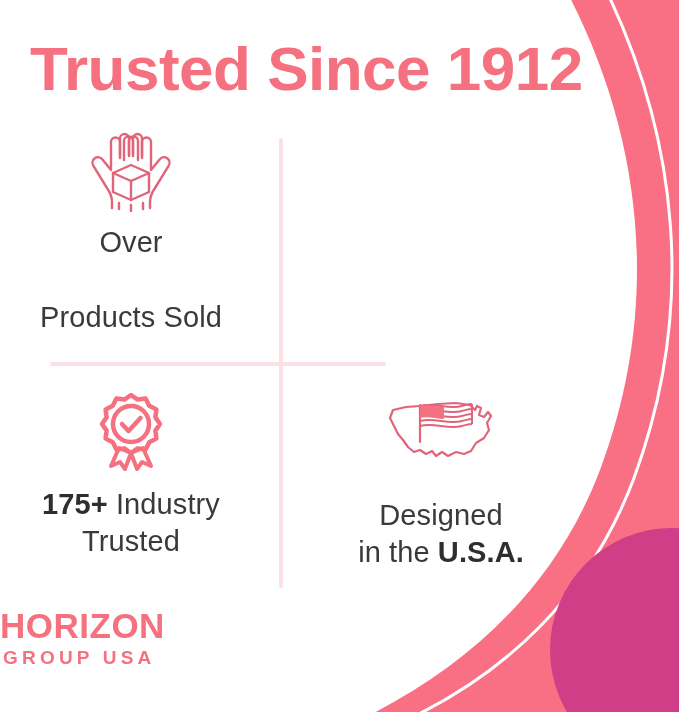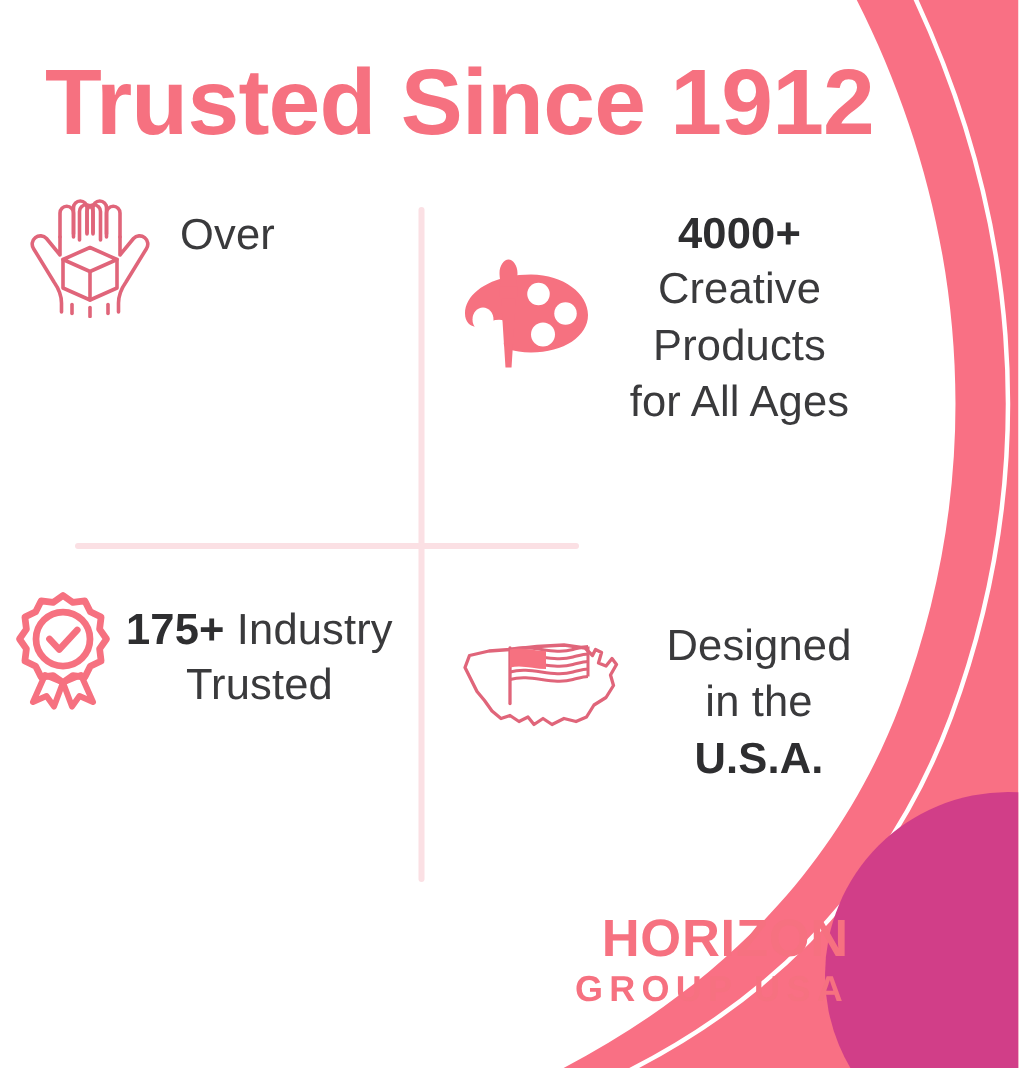--- a/index.html
+++ b/index.html
@@ -53,21 +53,21 @@
     width: 336px;
     height: 4px;
     background: #FBE0E4;
     border-radius: 2px;
   }
 
   
   .quadrant {
     position: absolute;
     display: flex;
-    flex-direction: row;
+    flex-direction: column;
     align-items: center;
     text-align: center;
   }
   #quad-products-sold { left: 0px;   top: 128px; width: 262px; }
   #quad-creative      { left: 296px; top: 128px; width: 290px; }
   #quad-awards        { left: 0px;   top: 388px; width: 262px; }
   #quad-usa           { left: 296px; top: 388px; width: 290px; }
 
   .quad-icon {
     height: 86px;
@@ -95,31 +95,31 @@
   #quad-usa .quad-text           { margin-top: 25px; }
 
   
   #logo {
     position: absolute;
     left: 0;
     top: 608px;
     width: 566px;
     display: flex;
     flex-direction: column;
-    align-items: flex-end;
+    align-items: flex-start;
   }
   #logo-wordmark {
     font-size: 35px;
     font-weight: bold;
     color: #F67180;
     letter-spacing: 0.5px;
     line-height: 1;
   }
   #logo-tagline {
-    font-size: 24px;
+    font-size: 19px;
     font-weight: bold;
     color: #F67180;
     letter-spacing: 4.2px;
     line-height: 1;
     margin-top: 5px;
     margin-left: 3px;
   }
 </style>
 </head>
 <body>
@@ -176,59 +176,24 @@
 
           <path d="M48 73 v6"></path>
           <path d="M60 75 v6"></path>
           <path d="M72 73 v6"></path>
         </g>
       </svg>
     </div>
     <div class="quad-text">
       <span>Over</span><br>
       <br>
-    </div>
-  </div>
-
-  <div class="quadrant" id="quad-creative">
-    <div class="quad-icon">
-      <svg width="104" height="82" viewBox="0 0 104 82">
-
-        <path fill="#F67180" d="M58 16
-                 c22 0 38 13 38 27
-                 c0 14 -16 25 -38 25
-                 c-6 0 -11 -1 -15 -2
-                 c-4 -2 -4 -5 -1 -7
-                 c4 -3 5 -8 1 -11
-                 c-4 -3 -11 -2 -16 1
-                 c-6 4 -13 1 -13 -7
-                 c0 -15 20 -26 44 -26 Z"></path>
-
-        <ellipse cx="26" cy="46" rx="7" ry="8" fill="#FFFFFF"></ellipse>
-
-        <circle cx="63" cy="29" r="7.5" fill="#FFFFFF"></circle>
-        <circle cx="81" cy="42" r="7.5" fill="#FFFFFF"></circle>
-        <circle cx="66" cy="56" r="8" fill="#FFFFFF"></circle>
-
-        <path fill="#F67180" d="M43 6
-                 c3 0 6 4 6 9
-                 c0 4 -1 6 -1 8
-                 h-10
-                 c0 -2 -1 -4 -1 -8
-                 c0 -5 3 -9 6 -9 Z"></path>
-        <rect x="37" y="24" width="12" height="7" fill="#F67180"></rect>
-        <path fill="#F67180" d="M38 32 h10 l-3 46 h-4 Z"></path>
-      </svg>
-    </div>
-    <div class="quad-text">
-      <b>4000+</b><br>
-      <span>Creative Products</span><br>
-      <span>for All Ages</span>
-    </div>
-  </div>
+      <span>Products Sold</span>
+    </div>
+  </div>
+
 
   <div class="quadrant" id="quad-awards">
     <div class="quad-icon">
       <svg width="84" height="84" viewBox="0 0 84 84">
         <g fill="none" stroke="#F67180" stroke-width="4.5" stroke-linecap="round" stroke-linejoin="round">
 
           <path d="M42 7
                    l6.6 4.6 l8-1 l3.6 7.2 l7.2 3.6 l-1 8 l4.6 6.6 l-4.6 6.6 l1 8 l-7.2 3.6 l-3.6 7.2 l-8 -1 l-6.6 4.6 l-6.6 -4.6 l-8 1 l-3.6 -7.2 l-7.2 -3.6 l1 -8 l-4.6 -6.6 l4.6 -6.6 l-1 -8 l7.2 -3.6 l3.6 -7.2 l8 1 Z"></path>
 
           <circle cx="42" cy="36" r="18"></circle>

